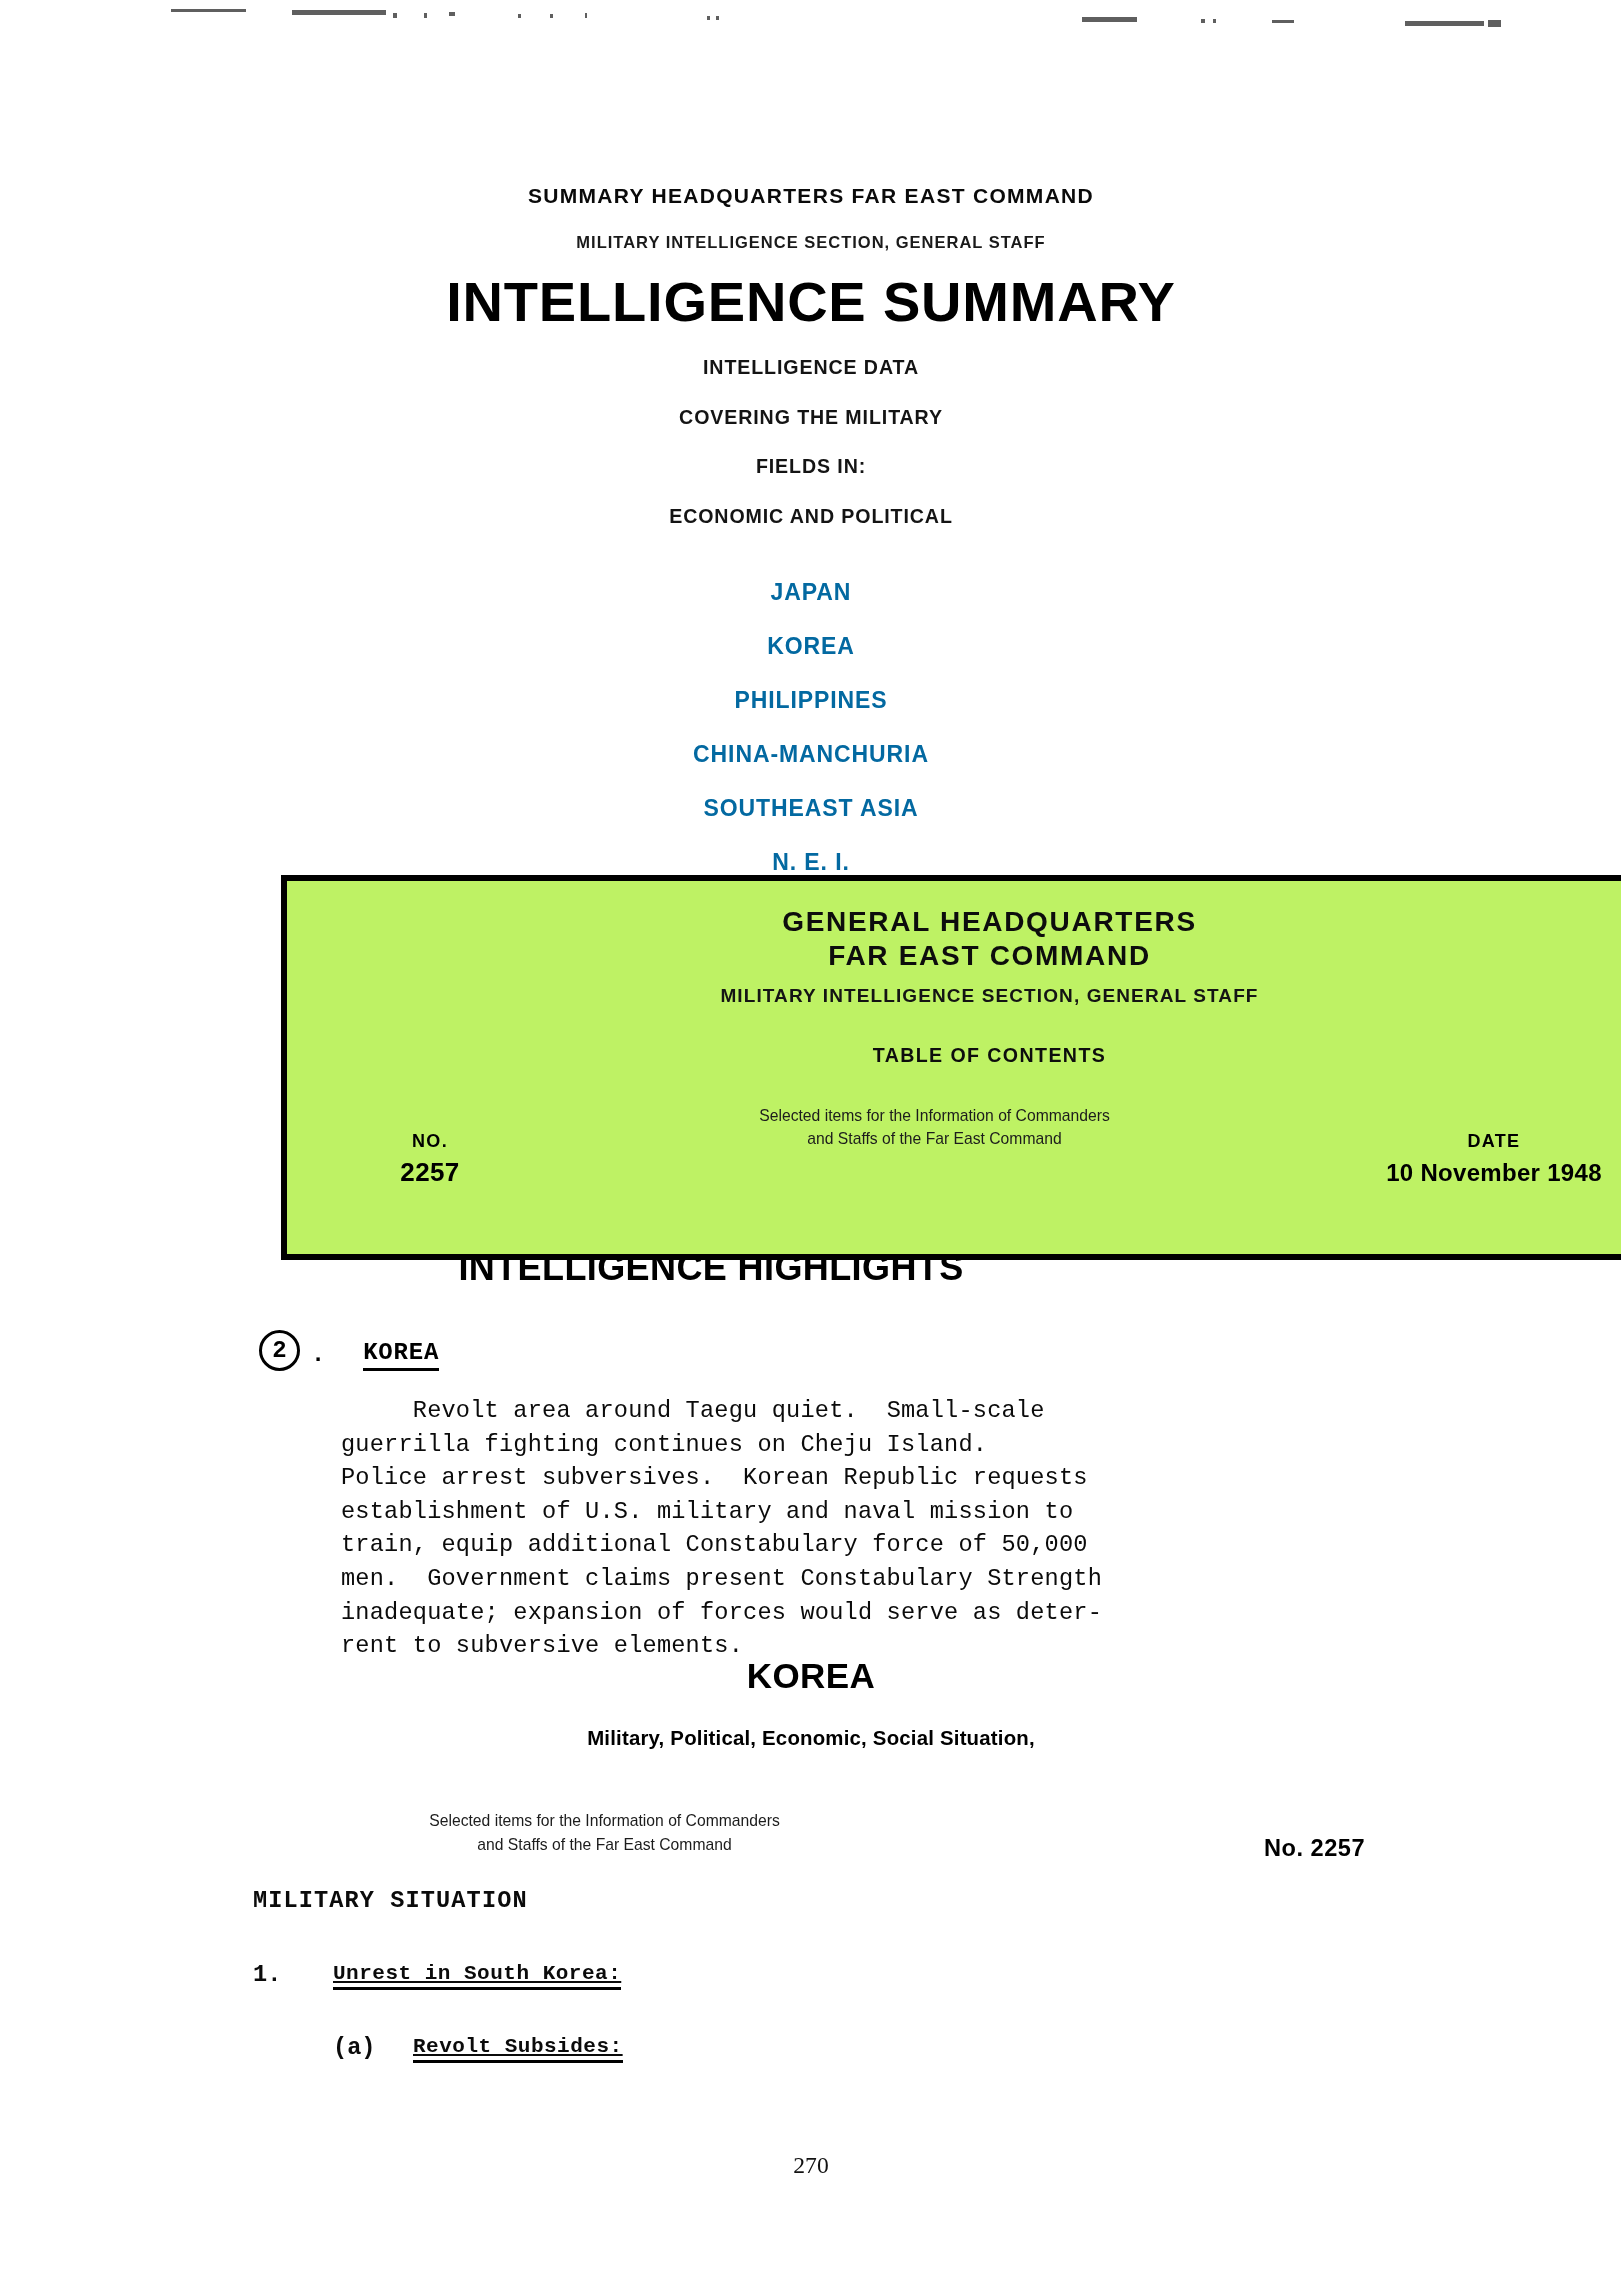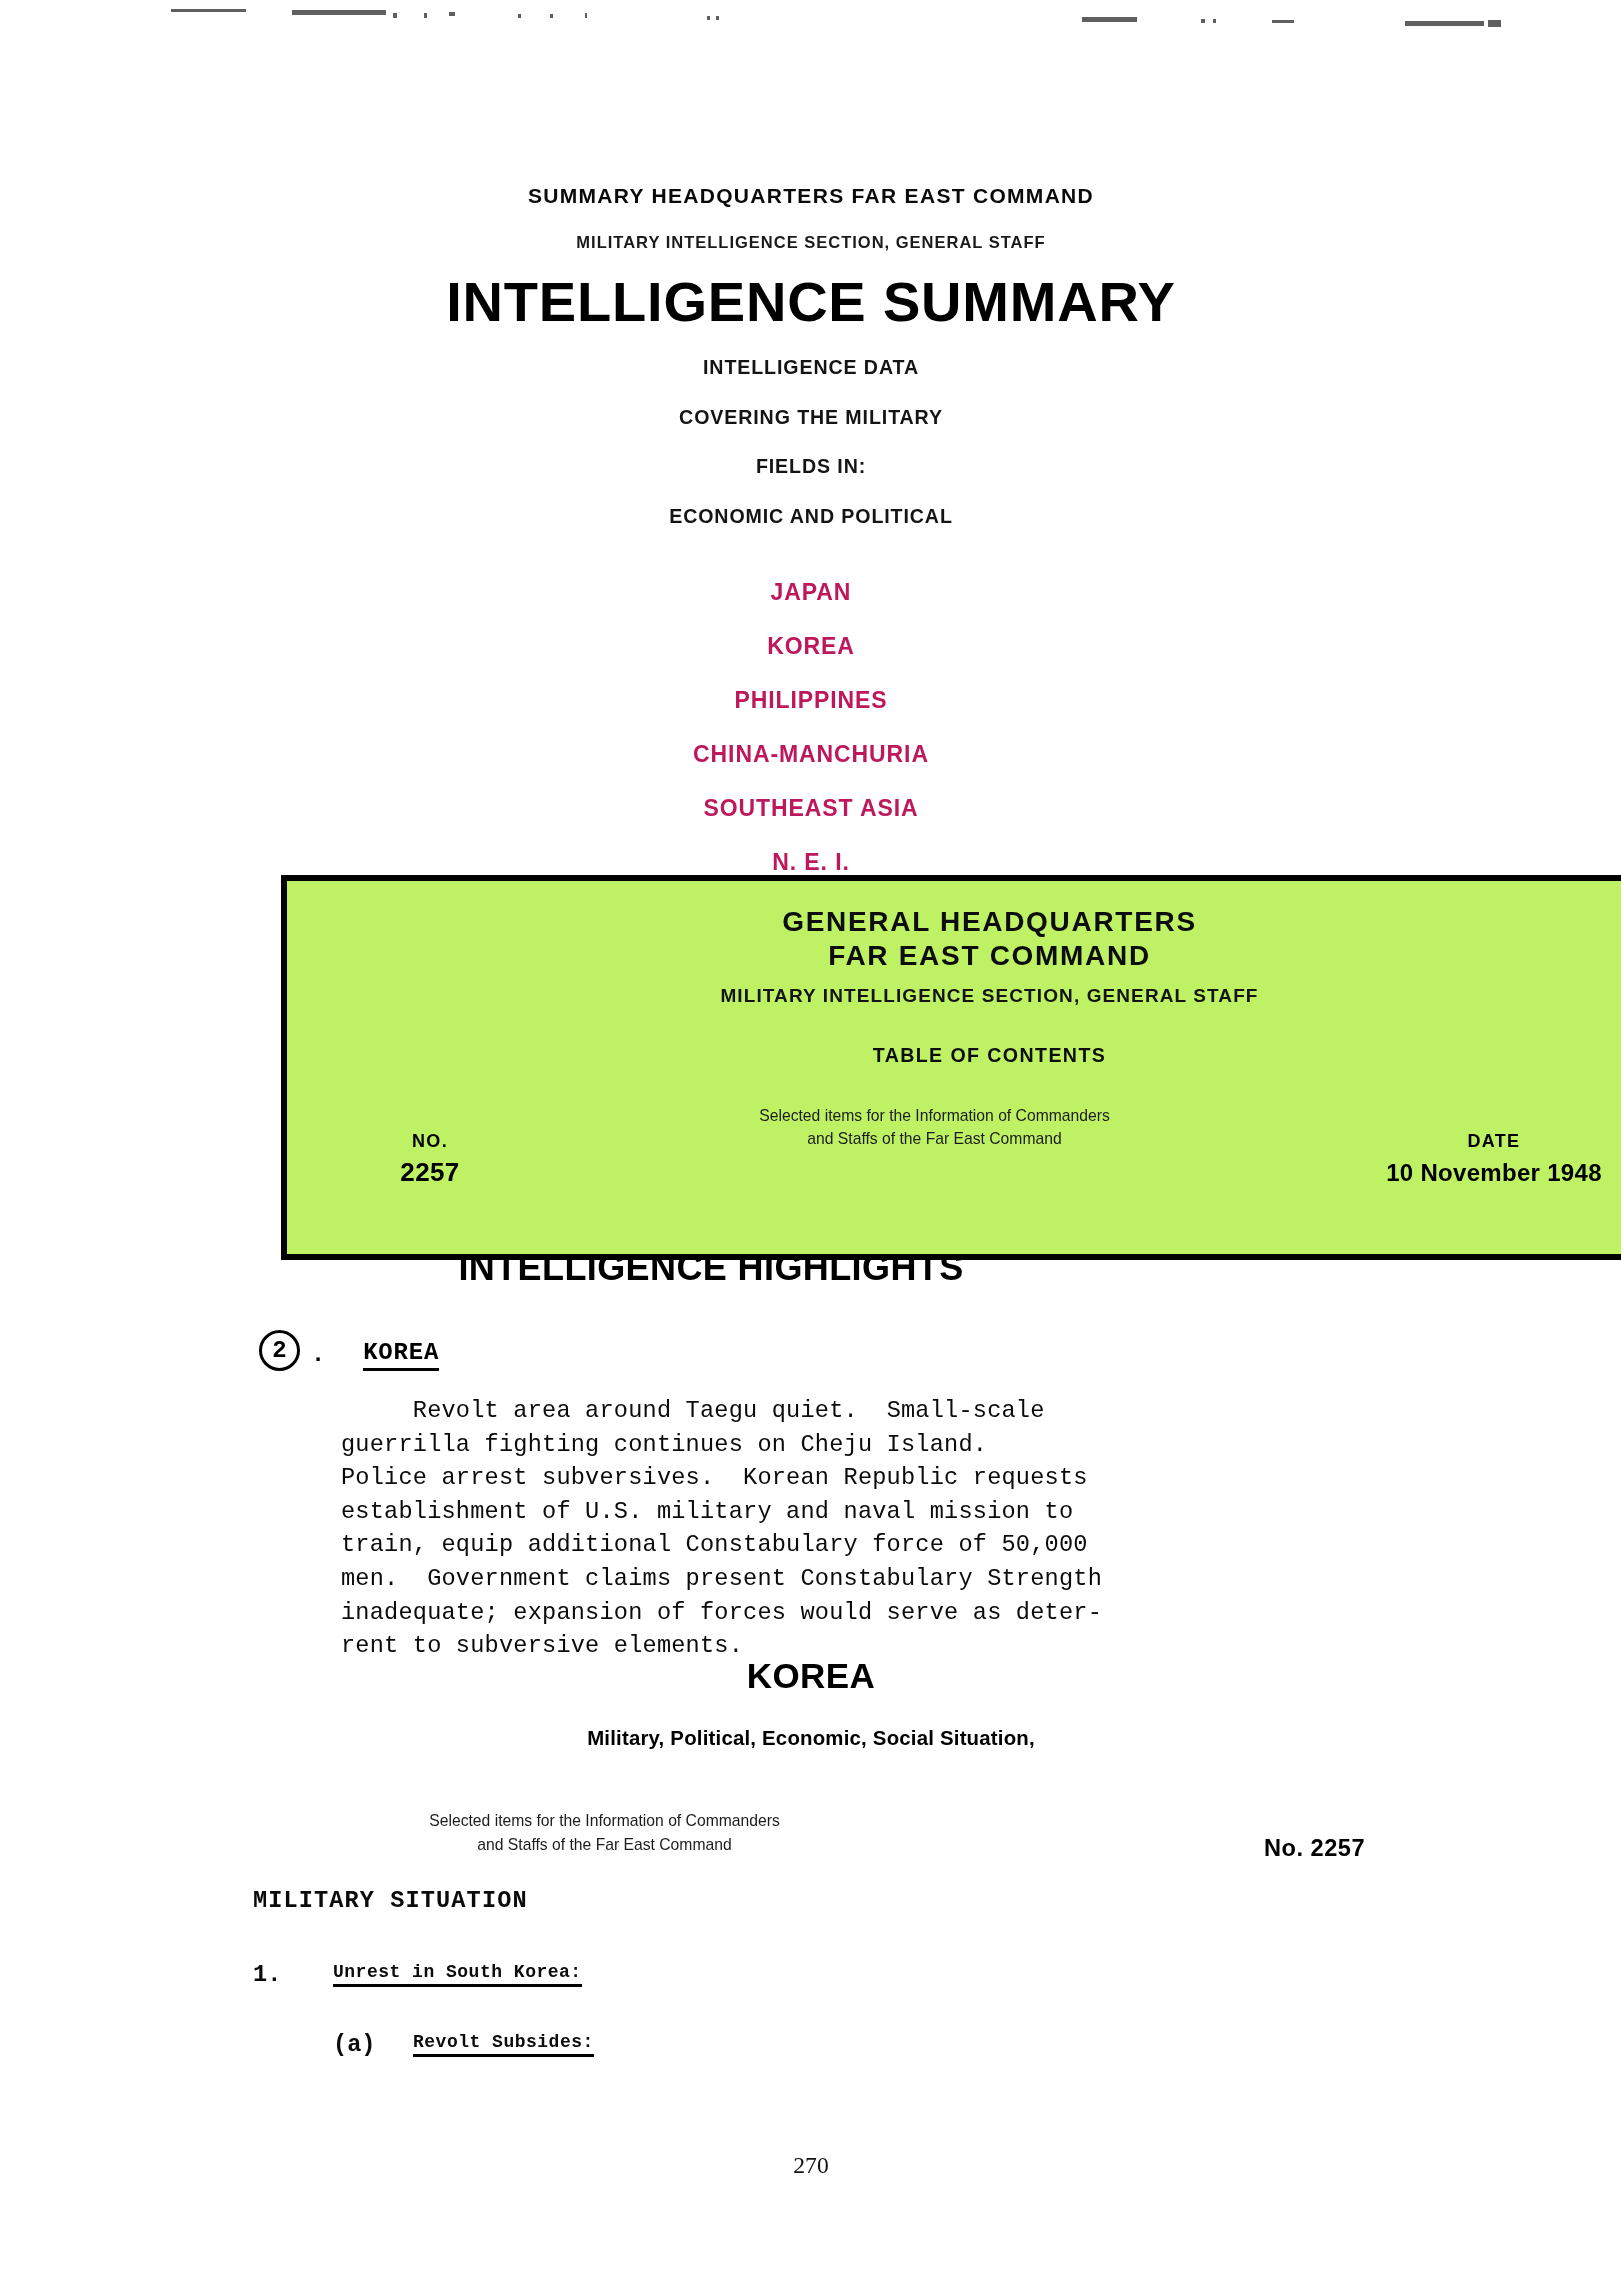--- a/index.html
+++ b/index.html
@@ -85,21 +85,21 @@
     left: 0;
     top: 581px;
     width: 1622px;
     text-align: center;
   }
   .region {
     font-size: 23px;
     font-weight: 700;
     letter-spacing: 0.9px;
     line-height: 1;
-    color: #be185d;
+    color: #0369a1;
     margin-bottom: 31px;
   }
   .region:last-child { margin-bottom: 0; }
 
   
   .toc-box {
     position: absolute;
     left: 281px;
     top: 875px;
     width: 1417px;
@@ -343,26 +343,27 @@
     margin-left: 80px;
   }
   .num {
     font-size: 23.6px;
     font-weight: 700;
     line-height: 1;
     width: 80px;
     flex: 0 0 80px;
   }
   .ul-text {
-    font-size: 18px;
+    font-size: 21px;
     font-weight: 700;
     letter-spacing: 0.5px;
     line-height: 1;
     border-bottom: 3.1px solid #000;
     padding-bottom: 3.1px;
+    text-decoration: underline;
   }
 
   
   .page-number {
     position: absolute;
     left: 0;
     top: 2154px;
     width: 1622px;
     text-align: center;
     font-family: "Liberation Serif", serif;

